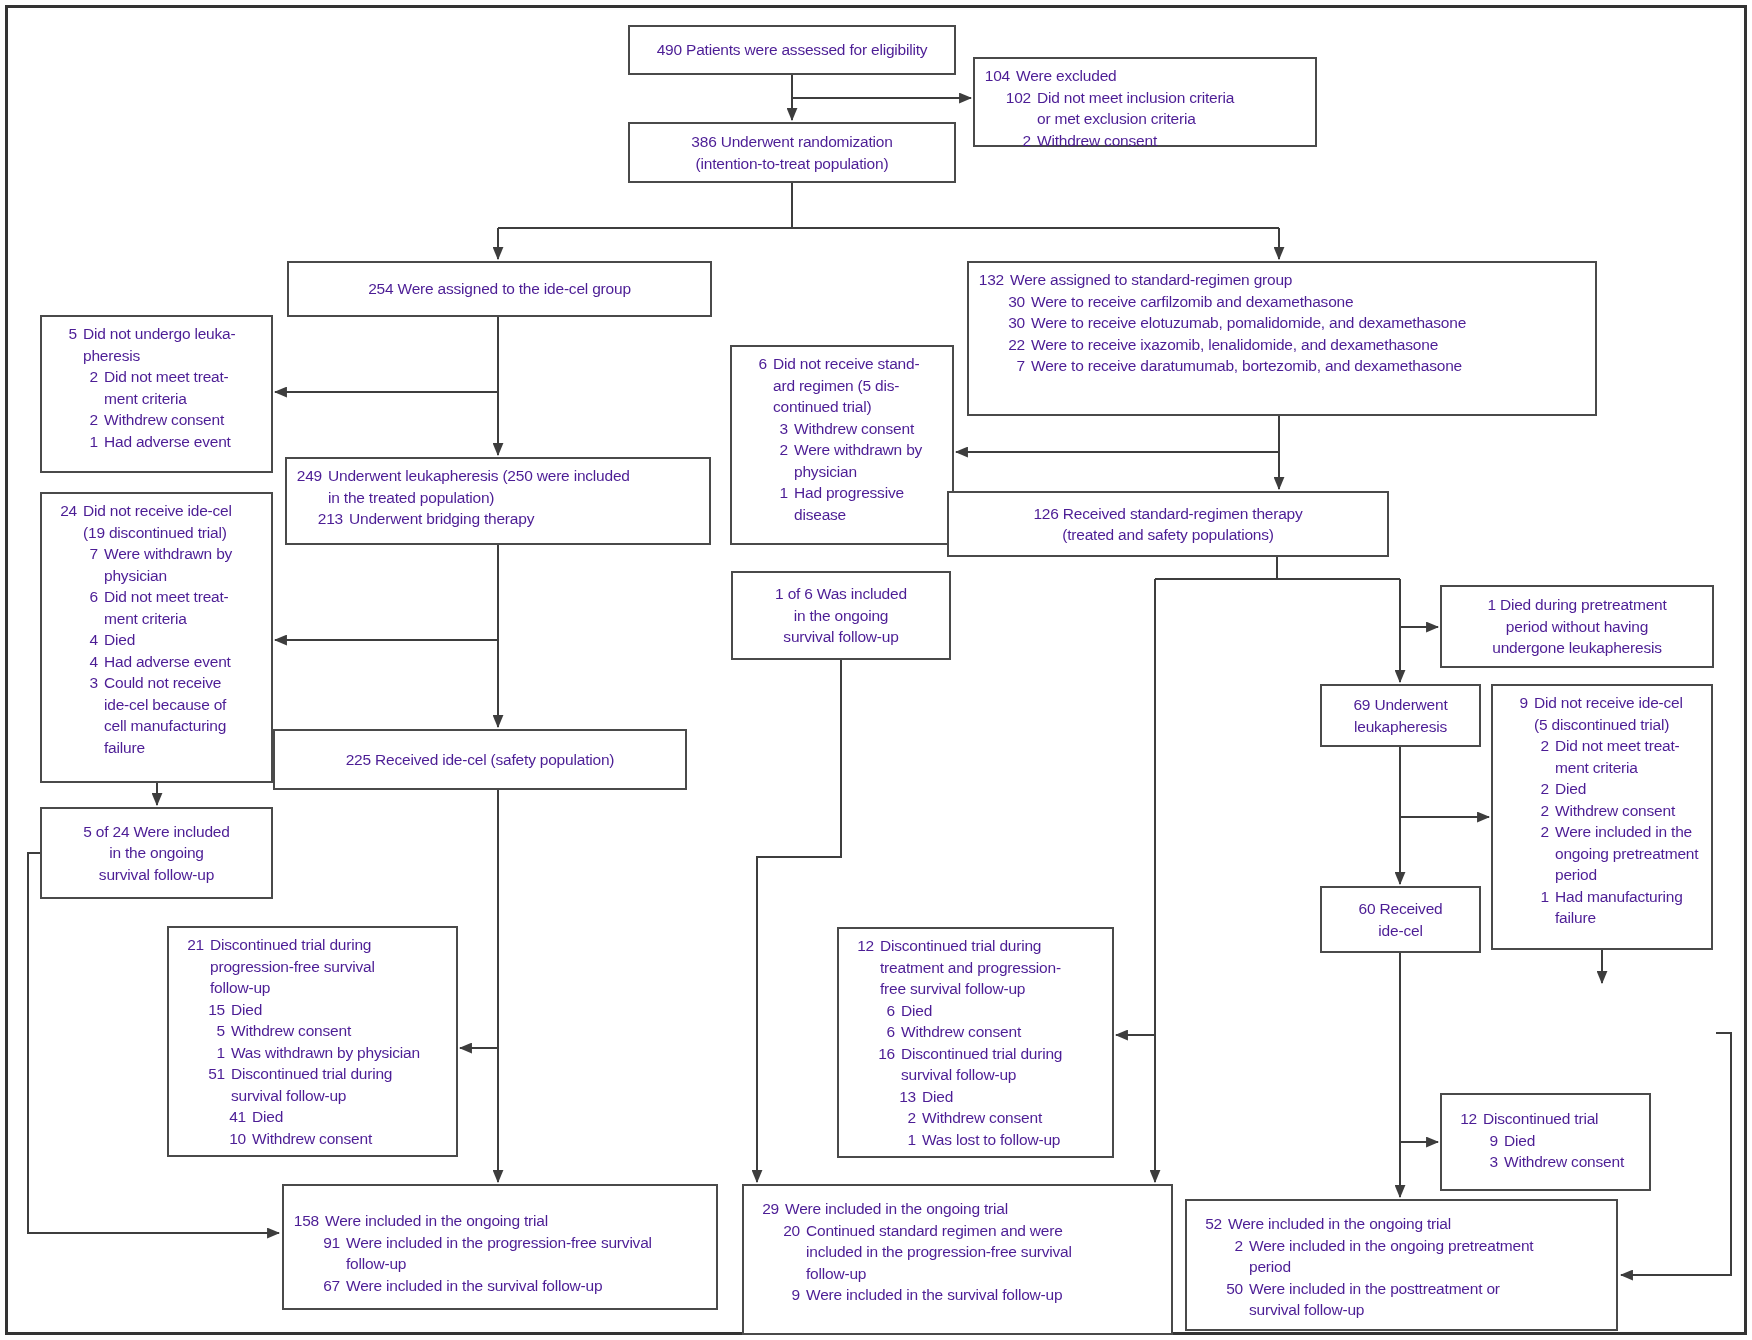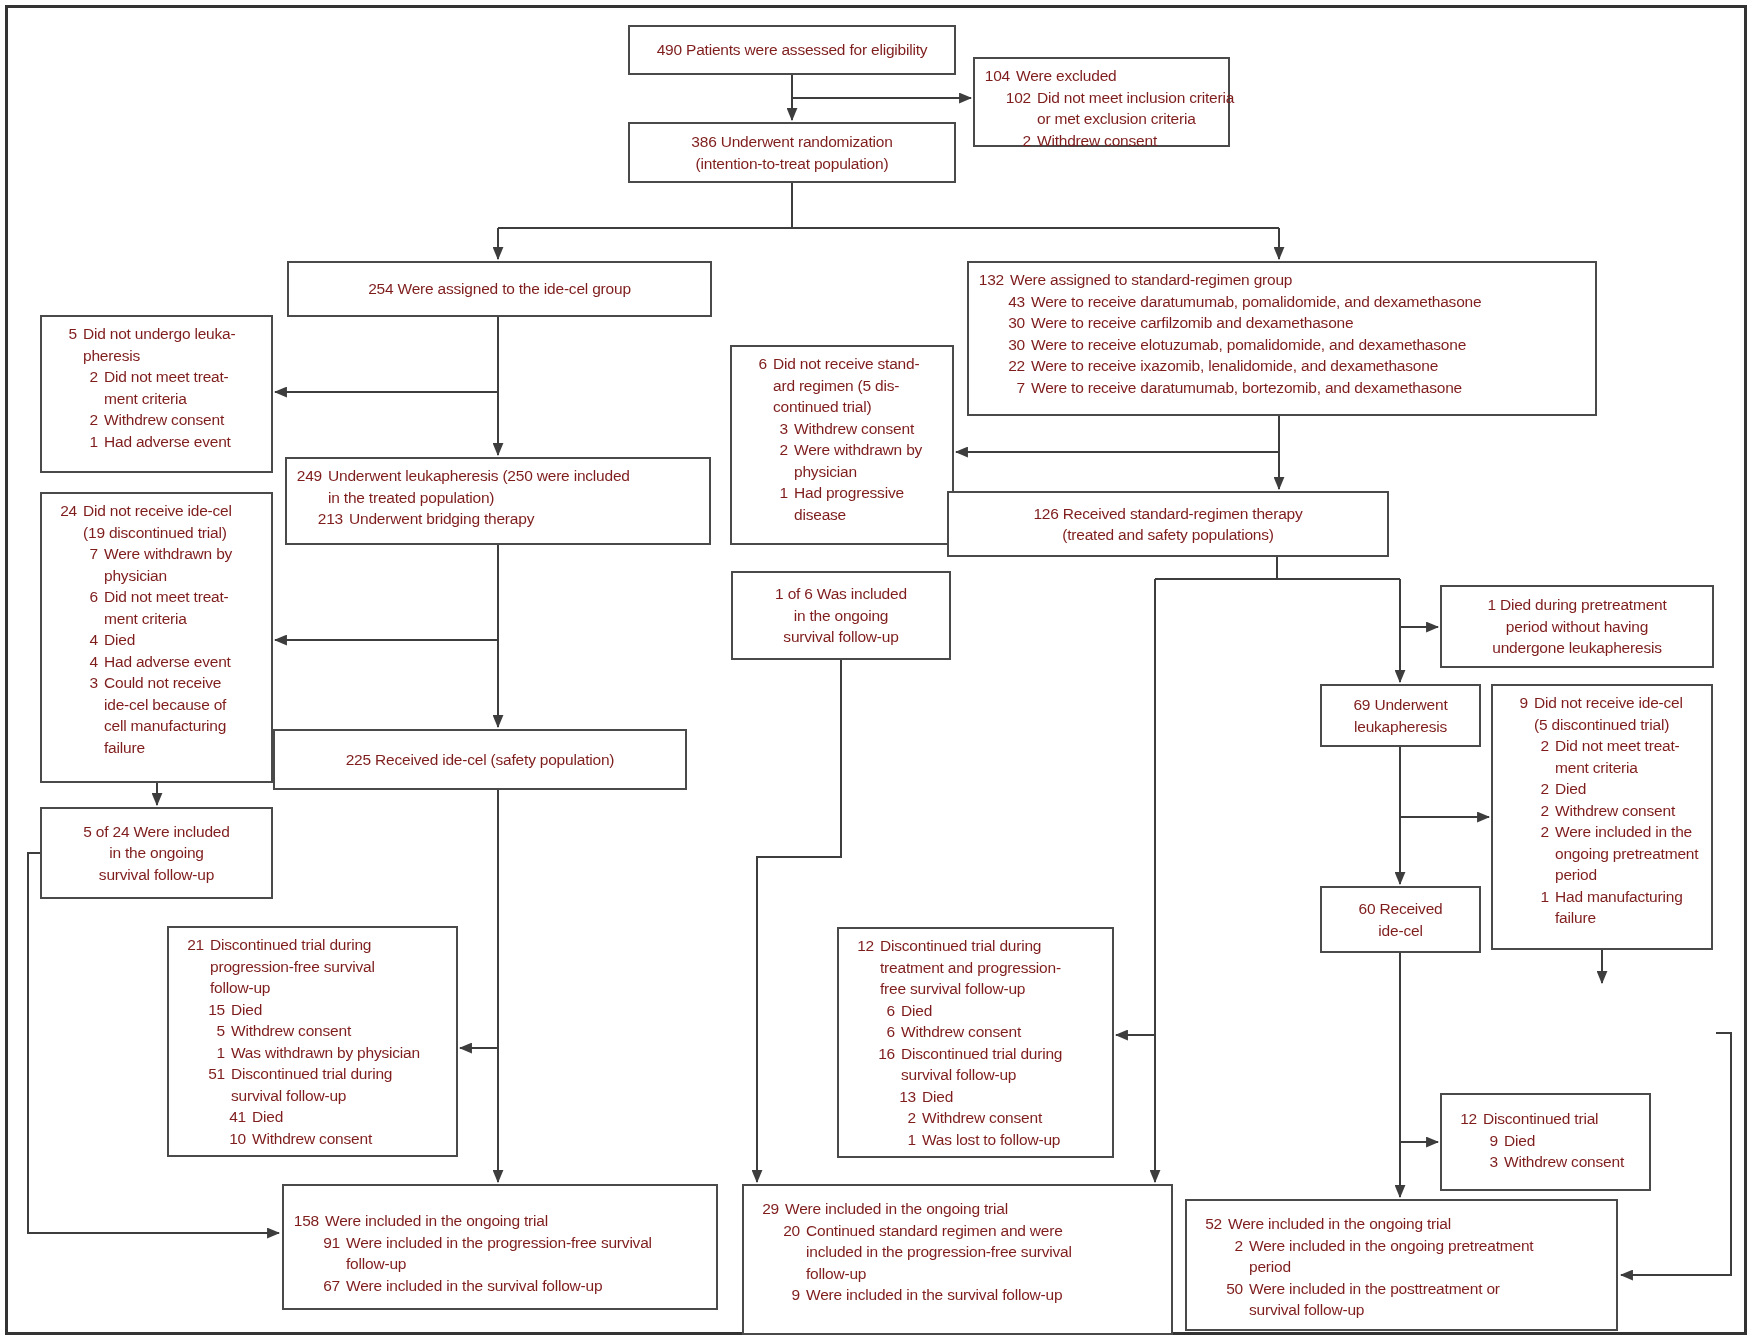--- a/index.html
+++ b/index.html
@@ -20,21 +20,21 @@
   .line{display:flex;}
   .line.lvl1{margin-left:21px;}
   .line.lvl2{margin-left:42px;}
   .num{flex:0 0 27px;text-align:right;margin-right:6px;white-space:pre;}
   .txt{white-space:nowrap;}
   .cline{white-space:nowrap;}
 </style>
 </head>
 <body>
 
-<div class="canvas" style="color: #7f1d1d;">
+<div class="canvas" style="color: #4c1d95;">
   <div class="frame"></div>
 
   <svg class="wires">
     <defs>
       <marker id="ah" viewBox="0 0 12 10" markerWidth="13" markerHeight="11" refX="11" refY="5" orient="auto" markerUnits="userSpaceOnUse">
         <path d="M0,0 L12,5 L0,10 Z"></path>
       </marker>
     </defs>
 
     <path d="M792 182 V228"></path>
@@ -65,21 +65,21 @@
     <path d="M1602 950 V983" marker-end="url(#ah)"></path>
     <path d="M1400 953 V1197" marker-end="url(#ah)"></path>
     <path d="M1400 1142 H1438" marker-end="url(#ah)"></path>
     <path d="M1716 1033 H1731 V1275 H1621" marker-end="url(#ah)"></path>
     <path d="M40 853 H28 V1233 H279" marker-end="url(#ah)"></path>
   </svg>
 
   <div class="box center" style="left:628px;top:25px;width:328px;height:50px">
       <div class="cline">490 Patients were assessed for eligibility</div>
     </div>
-  <div class="box left" style="left:973px;top:57px;width:257px;height:90px">
+  <div class="box left" style="left:973px;top:57px;width:344px;height:90px">
       <div class="line lvl0">
         <span class="num">104</span>
         <span class="txt">Were excluded</span>
       </div>
       <div class="line lvl1">
         <span class="num">102</span>
         <span class="txt">Did not meet inclusion criteria</span>
       </div>
       <div class="line lvl1">
         <span class="num"></span>
@@ -94,24 +94,20 @@
       <div class="cline">386 Underwent randomization</div>
       <div class="cline">(intention-to-treat population)</div>
     </div>
   <div class="box center" style="left:287px;top:261px;width:425px;height:56px">
       <div class="cline">254 Were assigned to the ide-cel group</div>
     </div>
   <div class="box left" style="left:967px;top:261px;width:630px;height:155px">
       <div class="line lvl0">
         <span class="num">132</span>
         <span class="txt">Were assigned to standard-regimen group</span>
-      </div>
-      <div class="line lvl1">
-        <span class="num">43</span>
-        <span class="txt">Were to receive daratumumab, pomalidomide, and dexamethasone</span>
       </div>
       <div class="line lvl1">
         <span class="num">30</span>
         <span class="txt">Were to receive carfilzomib and dexamethasone</span>
       </div>
       <div class="line lvl1">
         <span class="num">30</span>
         <span class="txt">Were to receive elotuzumab, pomalidomide, and dexamethasone</span>
       </div>
       <div class="line lvl1">

